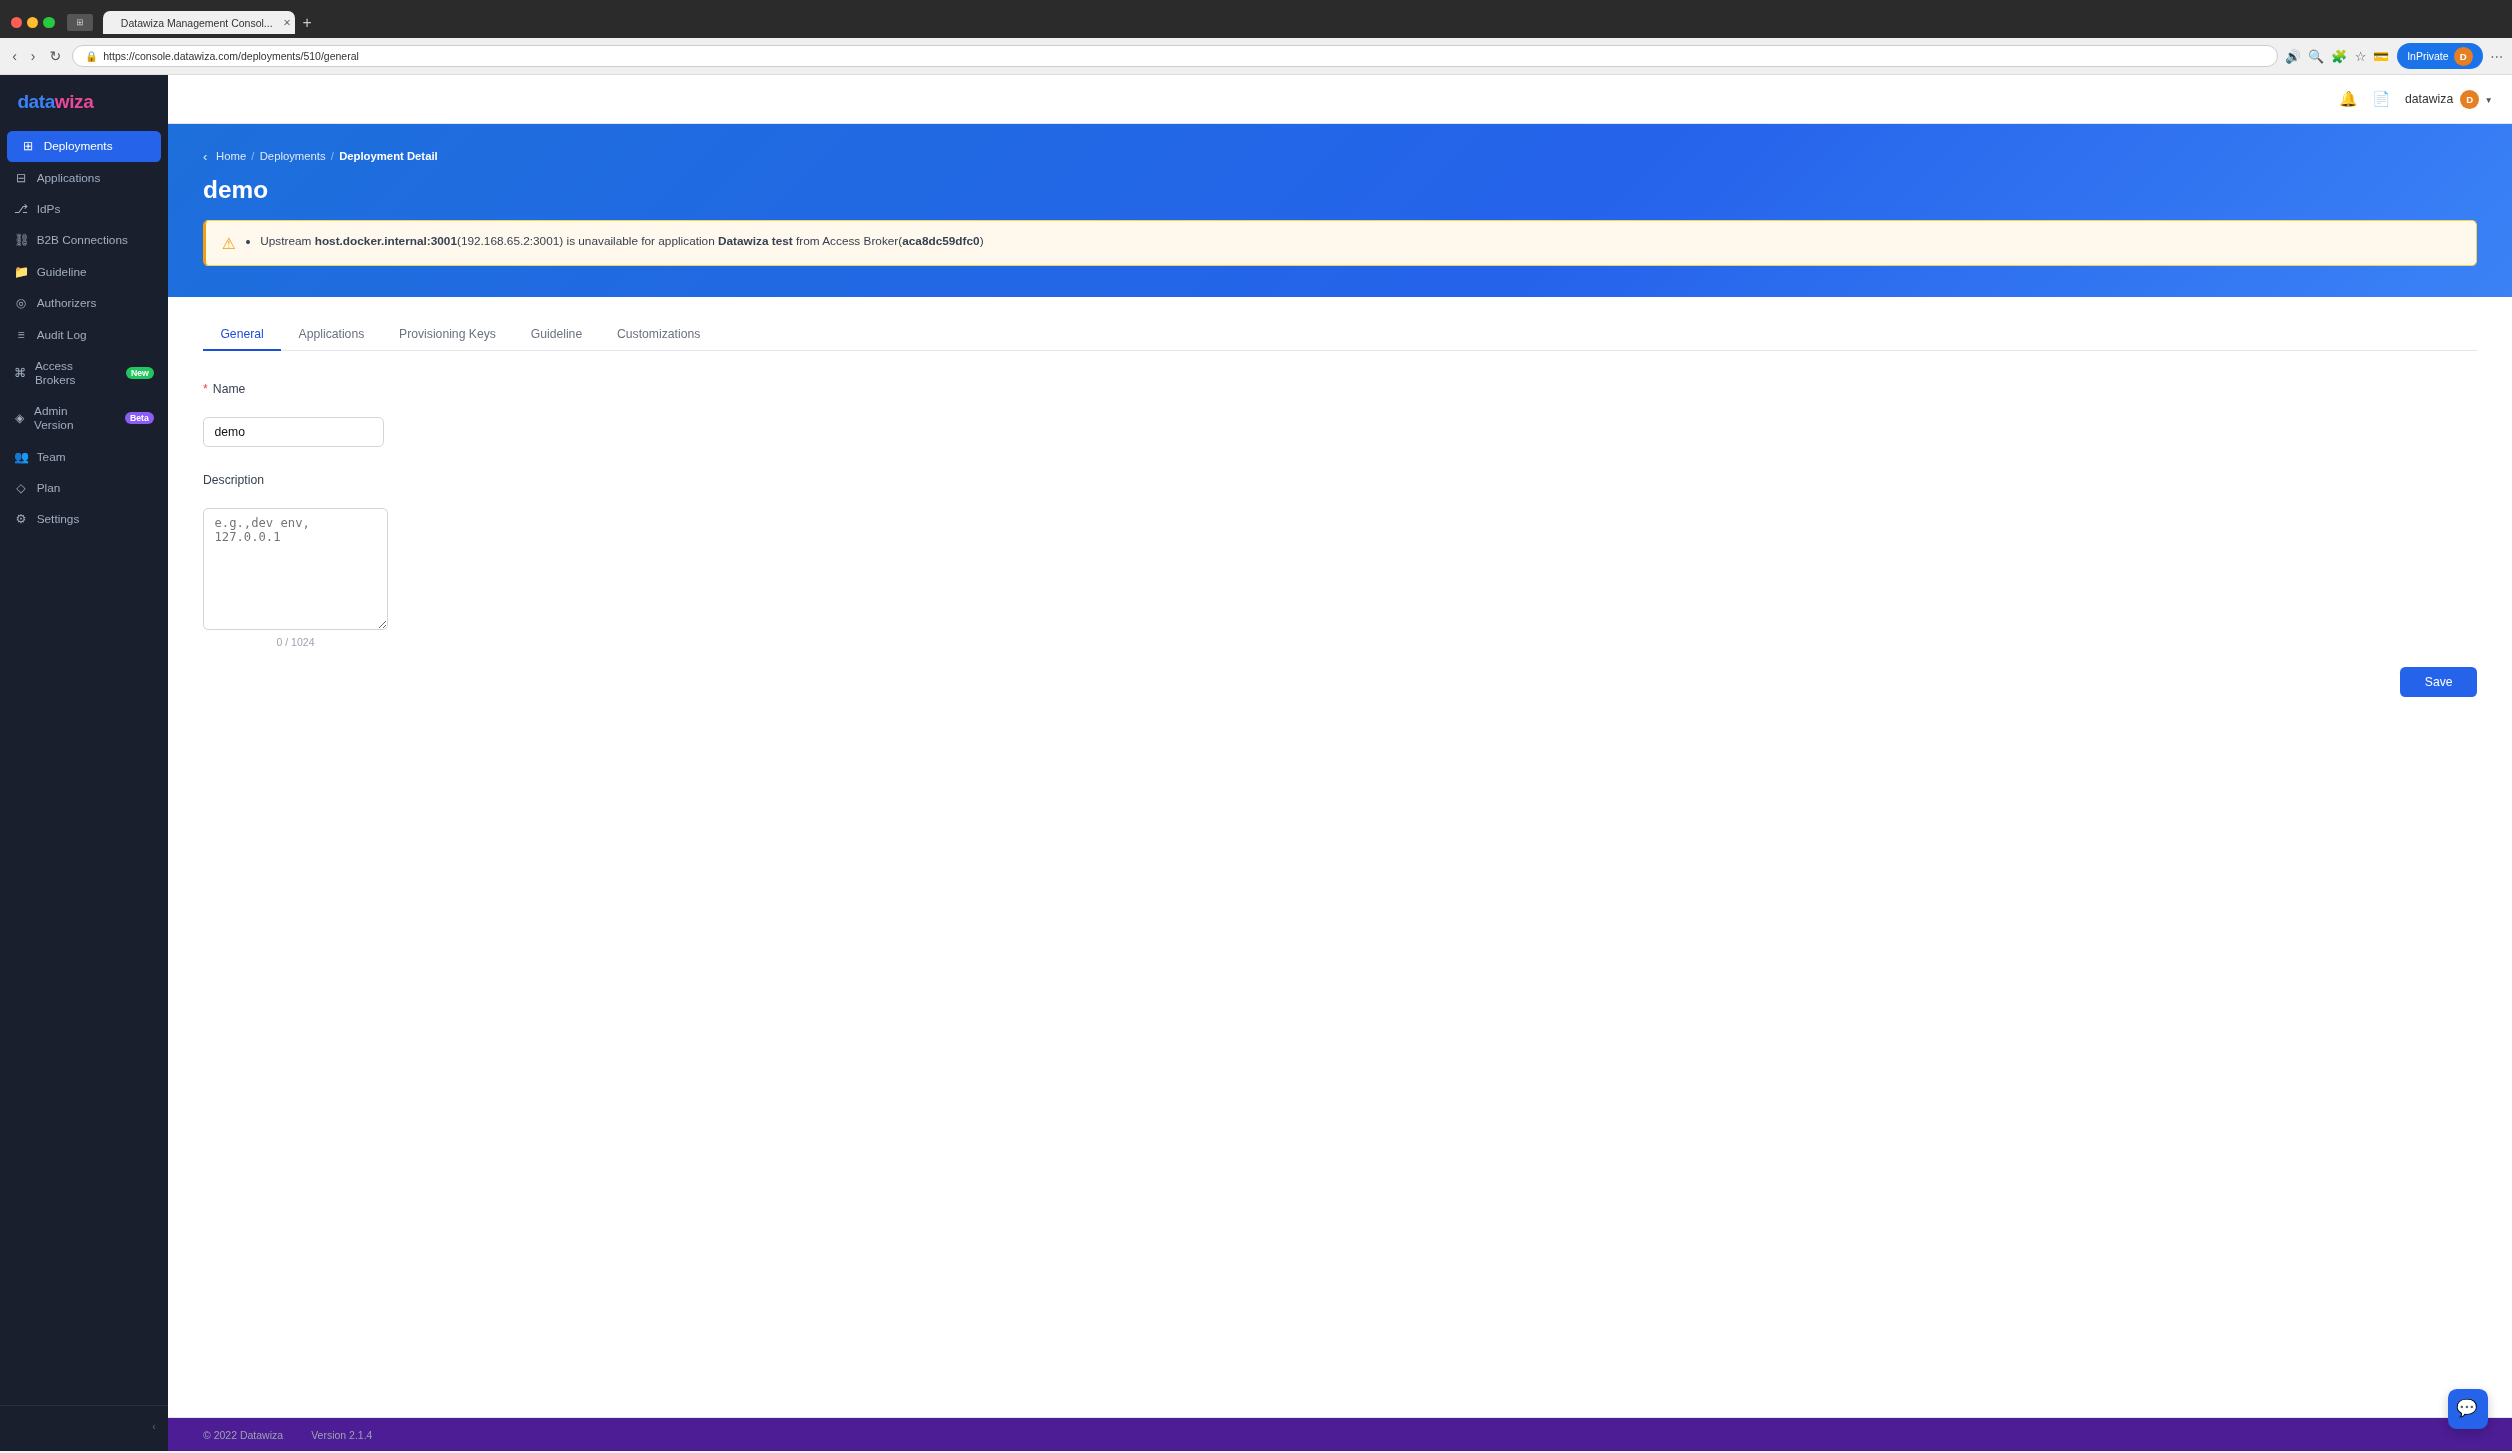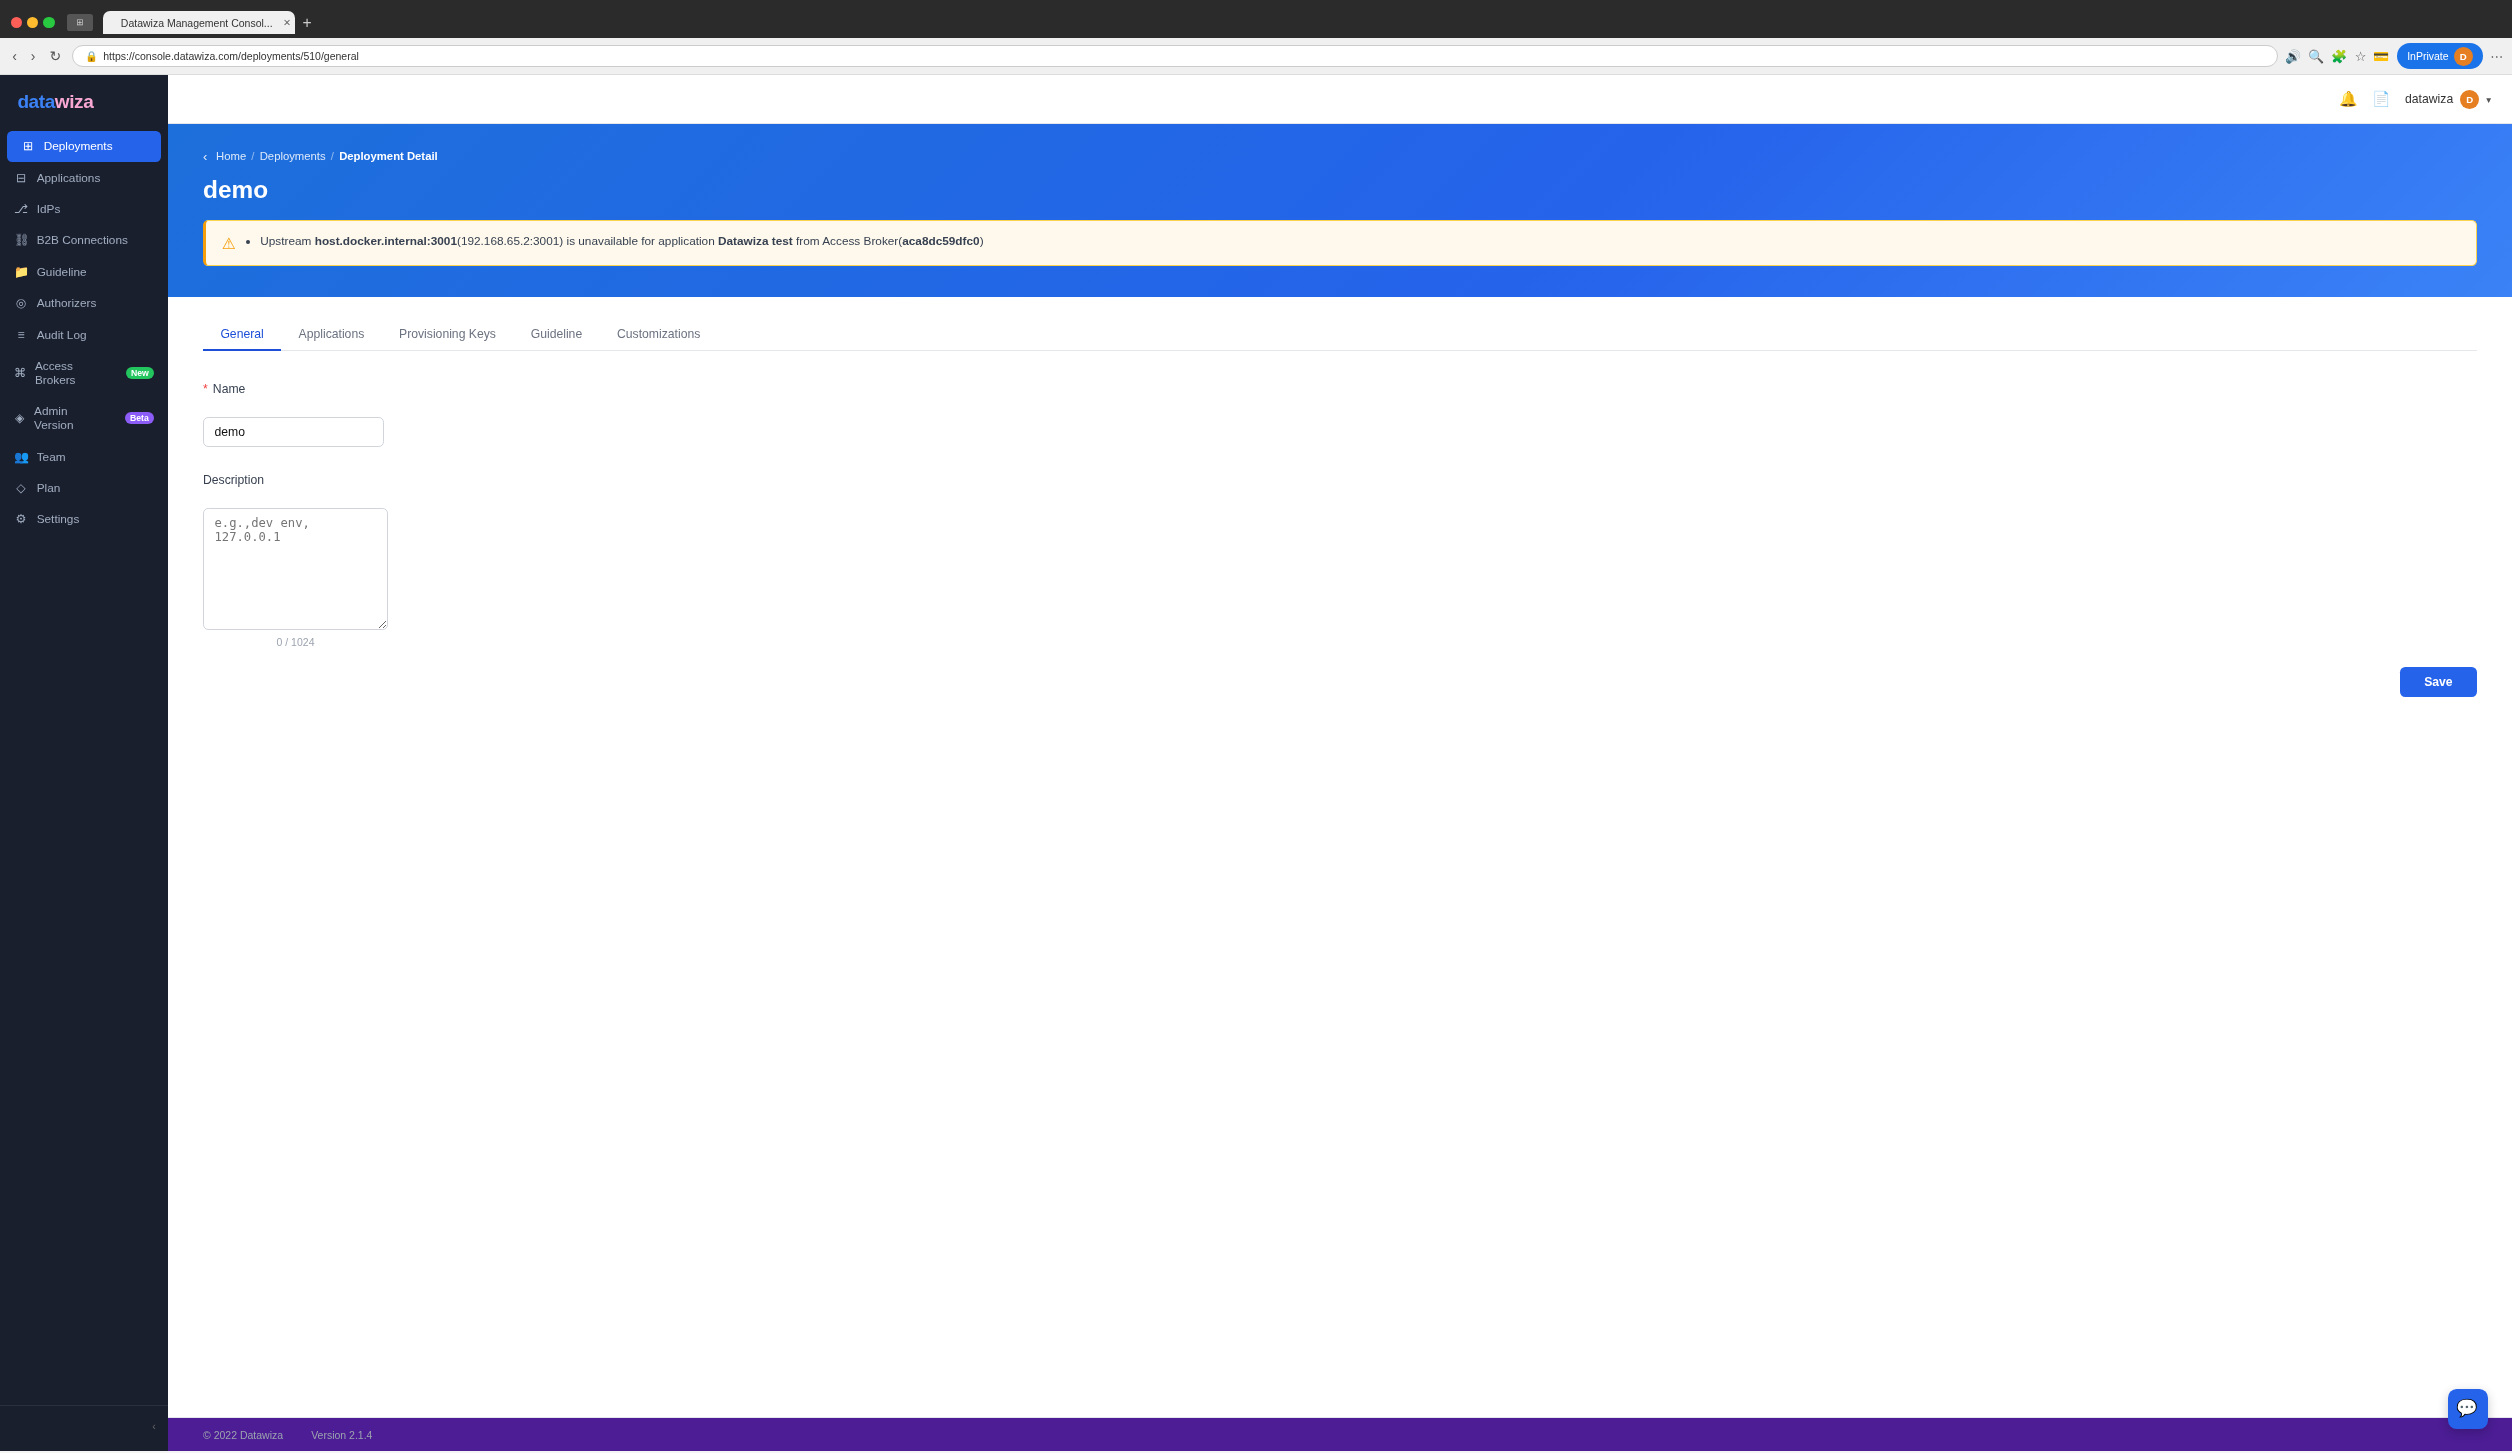--- a/index.html
+++ b/index.html
@@ -86,21 +86,21 @@
       color: #ccc;
     }
     .sidebar-logo {
       padding: 15.7px 17.4px 14px;
       color: white;
       font-size: 19px;
       font-weight: 700;
       letter-spacing: -0.4px;
     }
     .sidebar-logo span.dw-blue { color: #3b82f6; }
-    .sidebar-logo span.dw-white { color: #f9a8d4; }
+    .sidebar-logo span.dw-white { color: #ec4899; }
     .sidebar-nav { flex: 1; padding: 3.5px 0; }
     .nav-item {
       display: flex;
       align-items: center;
       gap: 8.7px;
       padding: 8.7px 14px;
       cursor: pointer;
       color: #a0aec0;
       font-size: 11.8px;
       border-radius: 0;
@@ -244,21 +244,21 @@
     .char-count { text-align: center; font-size: 10.5px; color: #9ca3af; margin-top: 3.5px; }
 
     .save-btn {
       background: #2563eb;
       color: white;
       border: none;
       border-radius: 5.2px;
       padding: 7.9px 24.4px;
       font-size: 12.2px;
       cursor: pointer;
-      font-weight: 700;
+      font-weight: 400;
     }
 
     .btn-row { display: flex; justify-content: flex-end; margin-top: 7px; }
 
     
     .app-footer {
       background: #4c1d95;
       border-top: 0.9px solid #e5e7eb;
       padding: 10.5px 35px;
       font-size: 10.5px;

